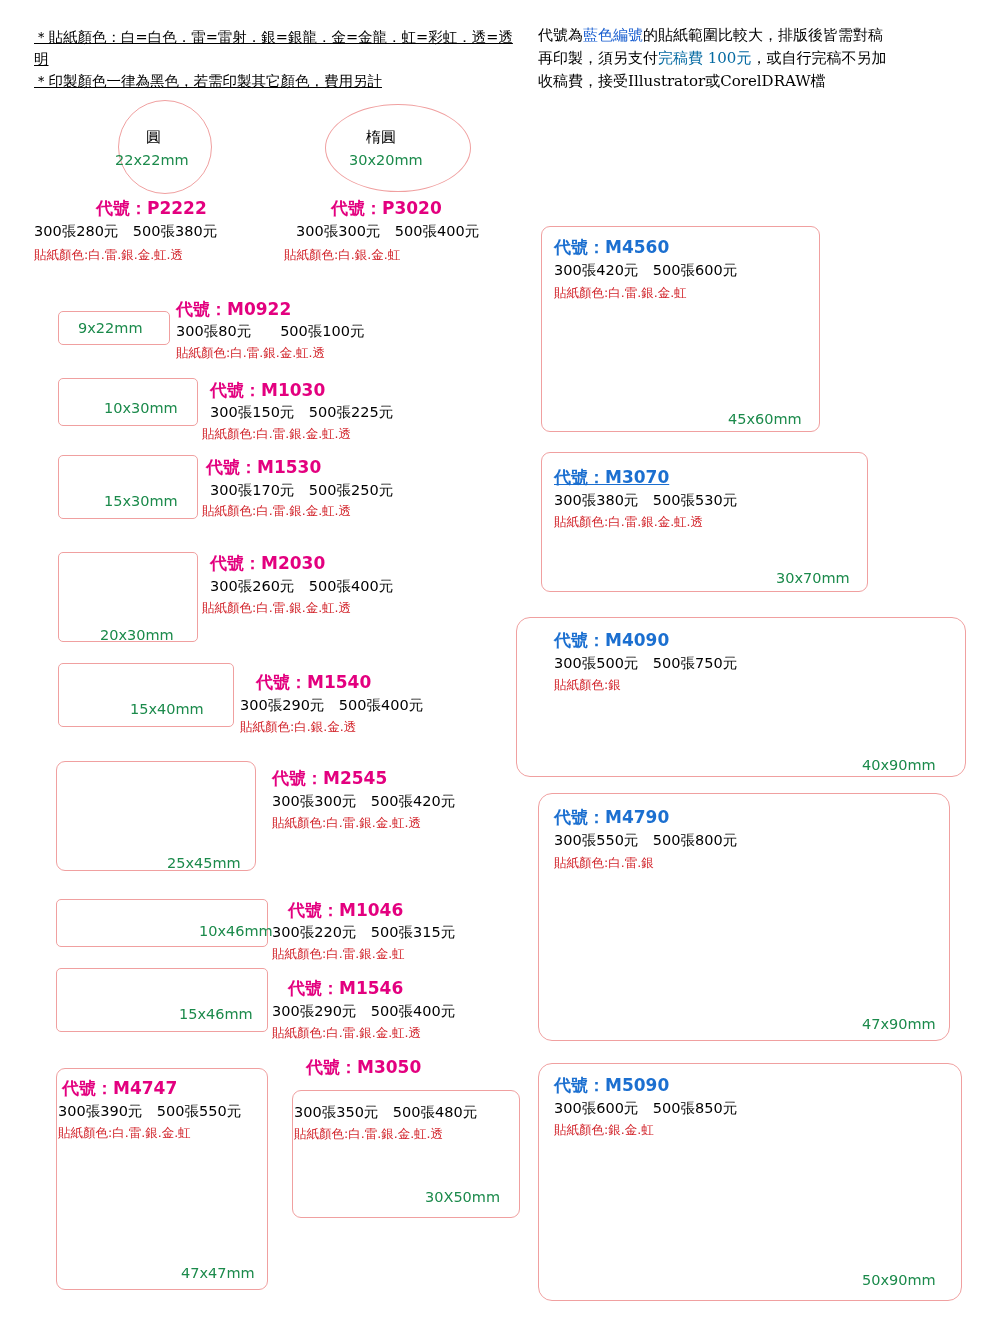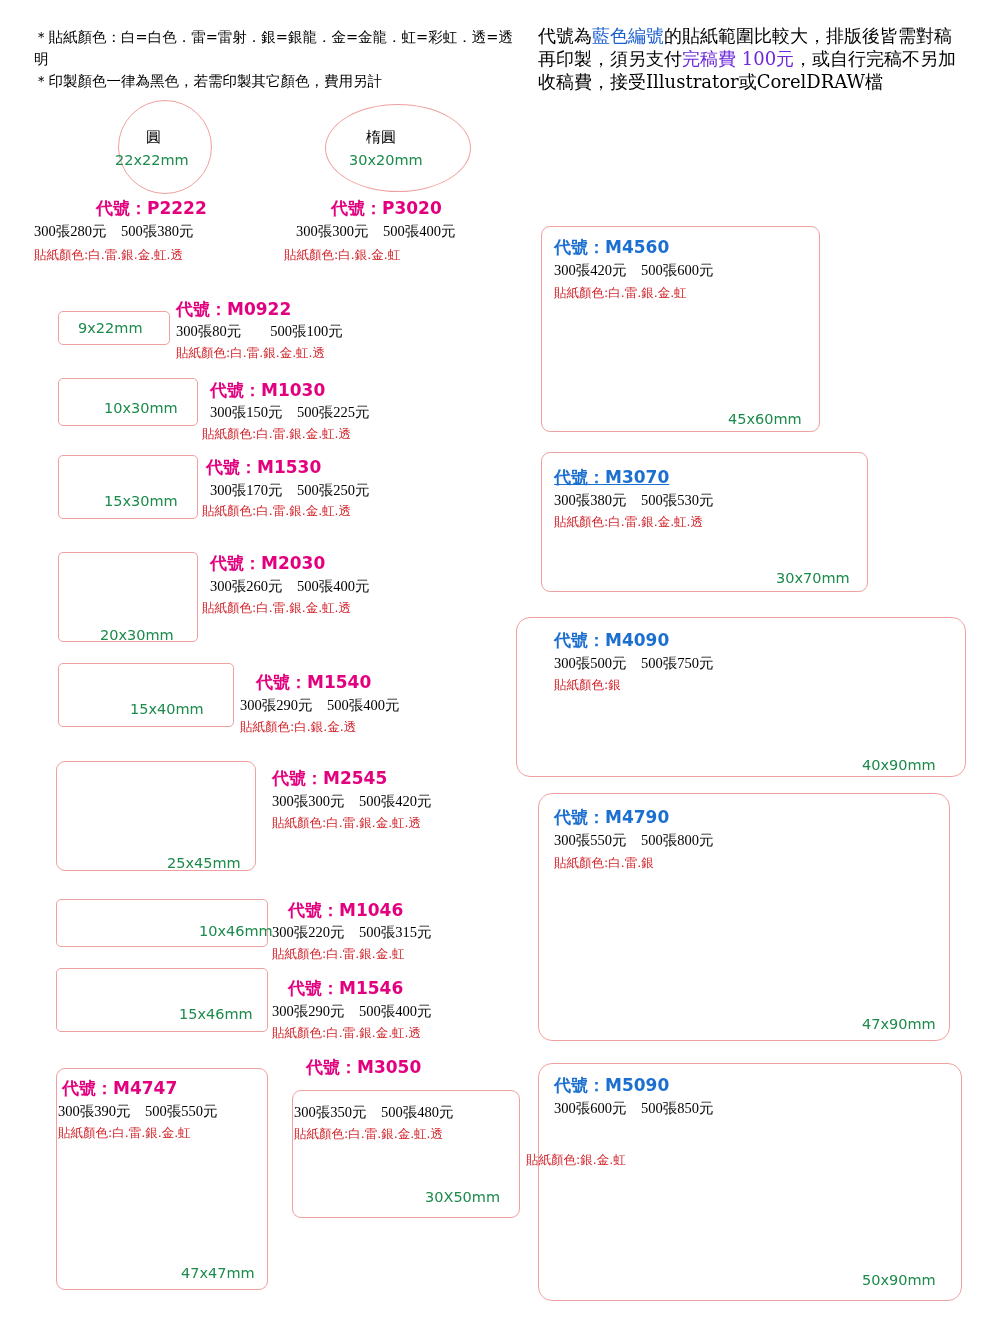--- a/index.html
+++ b/index.html
@@ -23,32 +23,33 @@
 
   
   .note-left {
     position: absolute;
     left: 34px; top: 26px;
     width: 480px;
     font-size: 14.5px;
     line-height: 22px;
     letter-spacing: 0px;
     color: #000;
+    text-decoration: underline;
   }
   .note-right {
     position: absolute;
     left: 538px; top: 24px;
     width: 452px;
-    font-size: 18px;
+    font-size: 15px;
     line-height: 23px;
     color: #000;
     font-family: "DejaVu Serif", "Liberation Serif", serif;
   }
   .blue { color: #1a5fd0; }
-  .red  { color: #6d28d9; }
+  .red  { color: #0369a1; }
 
   
   .shape {
     position: absolute;
     border: 1px solid #f0a0a0;
     box-sizing: border-box;
     background: #fff;
   }
   .shape.ellipse { border-radius: 50%; }
   .shape.round-sm { border-radius: 5px; }
@@ -75,21 +76,20 @@
     font-weight: bold;
     white-space: nowrap;
   }
   .code-title.magenta { color: #e3007f; text-align: right; }
   .code-title.blue2   { color: #1b6fd0; }
   .price {
     position: absolute;
     font-size: 14.5px;
     white-space: nowrap;
     color: #000;
-    font-family: Liberation Serif, serif;
   }
   .colors {
     position: absolute;
     font-size: 12.5px;
     white-space: nowrap;
     color: #d2232a;
   }
 </style>
 </head>
 <body>
@@ -201,16 +201,16 @@
 
   <div class="shape round-lg" style="left:538px; top:793px; width:412px; height:248px;"></div>
   <div class="code-title blue2" style="left:554px; top:806px;">代號：M4790</div>
   <div class="price" style="left:554px; top:831px;">300張550元　500張800元</div>
   <div class="colors" style="left:554px; top:855px;">貼紙顏色:白.雷.銀</div>
   <div class="dim" style="left:862px; top:1016px;">47x90mm</div>
 
   <div class="shape round-lg" style="left:538px; top:1063px; width:424px; height:238px;"></div>
   <div class="code-title blue2" style="left:554px; top:1074px;">代號：M5090</div>
   <div class="price" style="left:554px; top:1099px;">300張600元　500張850元</div>
-  <div class="colors" style="left:526px; top:1122px;margin-top:30px;">貼紙顏色:銀.金.虹</div>
+  <div class="colors" style="left:554px; top:1122px;">貼紙顏色:銀.金.虹</div>
   <div class="dim" style="left:862px; top:1272px;">50x90mm</div>
 
 </div>
 
 </body></html>

